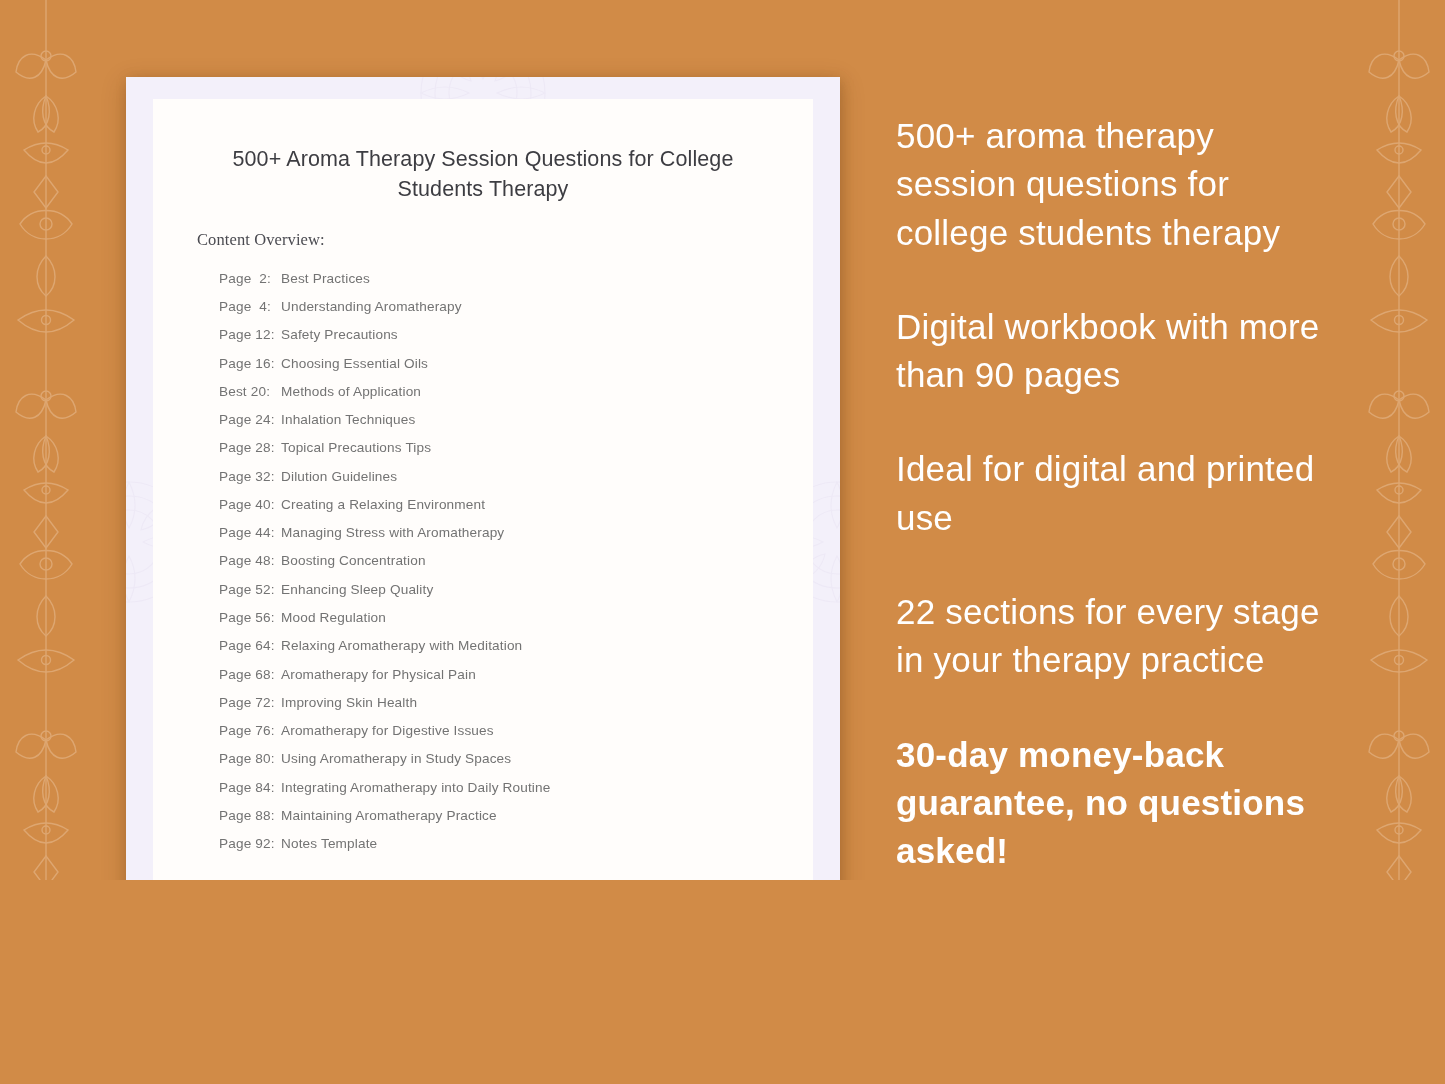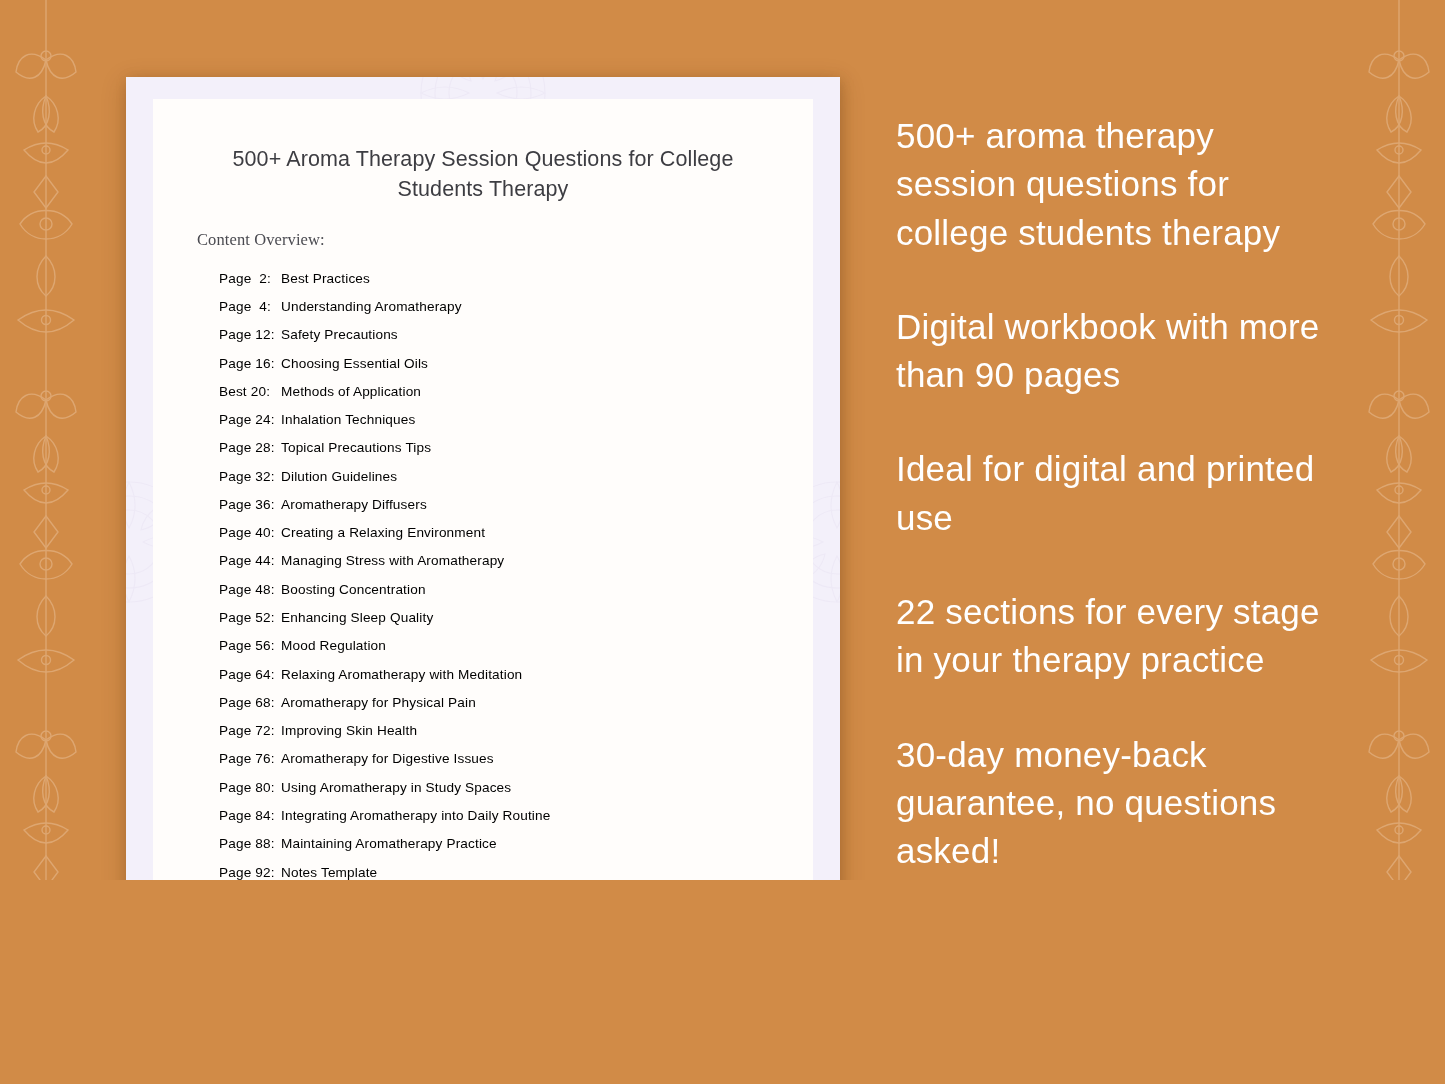--- a/index.html
+++ b/index.html
@@ -96,21 +96,21 @@
 
   .toc {
     list-style: none;
     margin: 0;
     padding: 14px 0 0 66px;
   }
   .toc li {
     display: flex;
     align-items: center;
     font-size: 13.6px;
-    color: #000000;
+    color: #737373;
     line-height: 1.0;
     padding: 7.35px 0;
     letter-spacing: 0.15px;
   }
   .toc .pg {
     display: inline-block;
     width: 62px;
     white-space: pre;
   }
   .toc .ttl {
@@ -125,21 +125,21 @@
     width: 430px;
   }
   .bullet {
     color: #ffffff;
     font-size: 35px;
     line-height: 1.38;
     font-weight: 400;
     margin: 0 0 46px 0;
     letter-spacing: 0.2px;
   }
-  .bullet:last-child { margin-bottom: 0; }
+  .bullet:last-child { margin-bottom: 0; font-weight: bold; }
 </style>
 </head>
 <body>
 
 <div class="page">
 
   <div class="floral-band left">
     <svg width="92" height="1084" viewBox="0 0 92 1084" xmlns="http://www.w3.org/2000/svg">
       <g stroke="#fbe6d2" stroke-width="1.4" fill="none">
         <path d="M46 0 V1084"></path>
@@ -300,24 +300,20 @@
           </li>
         <li>
             <span class="pg">Page 28:</span>
             <span class="ttl">Topical Precautions Tips</span>
           </li>
         <li>
             <span class="pg">Page 32:</span>
             <span class="ttl">Dilution Guidelines</span>
           </li>
         <li>
-            <span class="pg">Page 36:</span>
-            <span class="ttl">Aromatherapy Diffusers</span>
-          </li>
-        <li>
             <span class="pg">Page 40:</span>
             <span class="ttl">Creating a Relaxing Environment</span>
           </li>
         <li>
             <span class="pg">Page 44:</span>
             <span class="ttl">Managing Stress with Aromatherapy</span>
           </li>
         <li>
             <span class="pg">Page 48:</span>
             <span class="ttl">Boosting Concentration</span>

